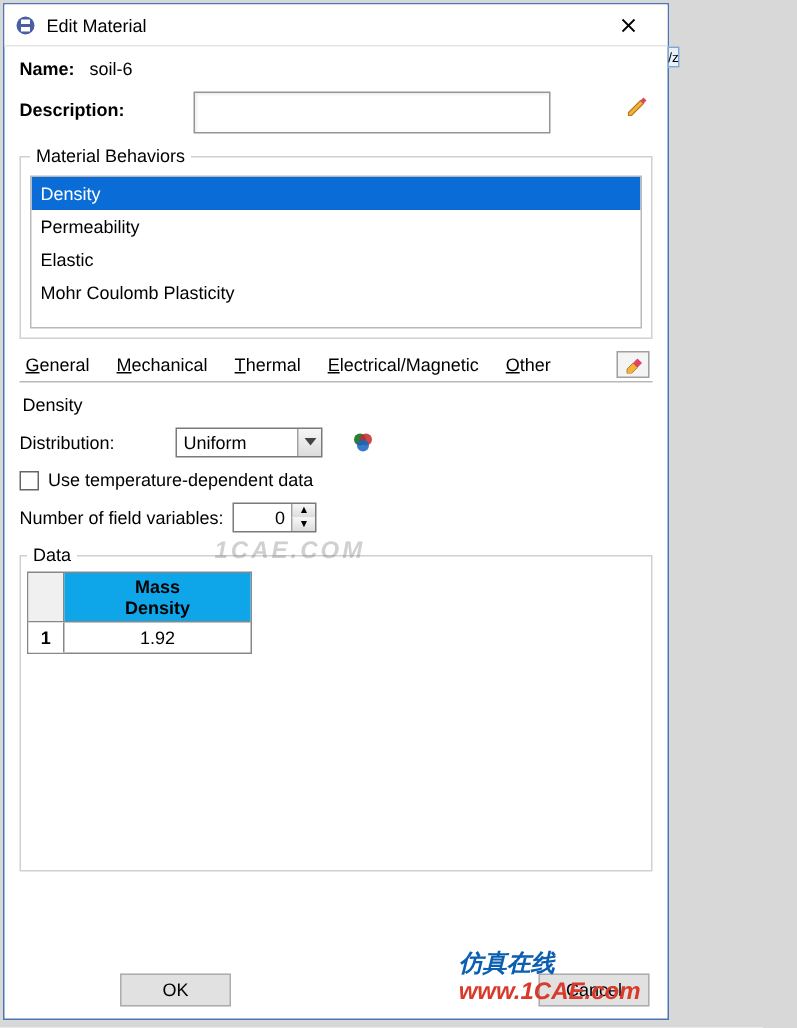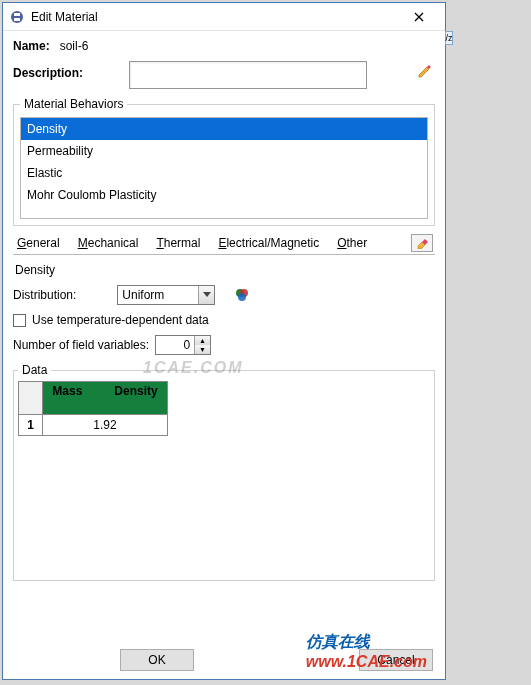--- a/index.html
+++ b/index.html
@@ -136,22 +136,22 @@
   }
   .grid .hdr {
     display:flex; border-bottom:1px solid #888;
   }
   .grid .hdr .cornercell {
     width:24px; border-right:1px solid #888;
     background:#f0f0f0; height:32px;
   }
   .grid .hdr .colhead {
     flex:1; text-align:center; font-weight:bold;
-    padding:2px 4px; background:#15803d;
-    display:flex; flex-direction:row; justify-content:center;gap:32px;
+    padding:2px 4px; background:#0ea5e9;
+    display:flex; flex-direction:column; justify-content:center;
   }
   .grid .body .r { display:flex; height:20px; }
   .grid .body .rnum {
     width:24px; border-right:1px solid #888;
     text-align:center; font-weight:bold;
     display:flex; align-items:center; justify-content:center;
     background:#fff;
   }
   .grid .body .cell {
     flex:1; text-align:center;
@@ -165,21 +165,21 @@
     gap:10px;
   }
   .push {
     border:1px solid #adadad;
     background:#e1e1e1;
     height:22px;
     display:flex; align-items:center; justify-content:center;
     cursor:default;
     font-size:12px;
   }
-  .ok { width:74px; margin-left:105px;text-align:center; }
+  .ok { width:74px; margin-left:65px;text-align:center; }
   .cancel { width:74px; }
   .watermark-center {
     position:absolute;
     left:140px; top:356px;
     font-size:16px; font-weight:bold; font-style:italic;
     color:rgba(120,120,120,0.35);
     letter-spacing:2px;
     pointer-events:none;
   }
   .watermark-right {

